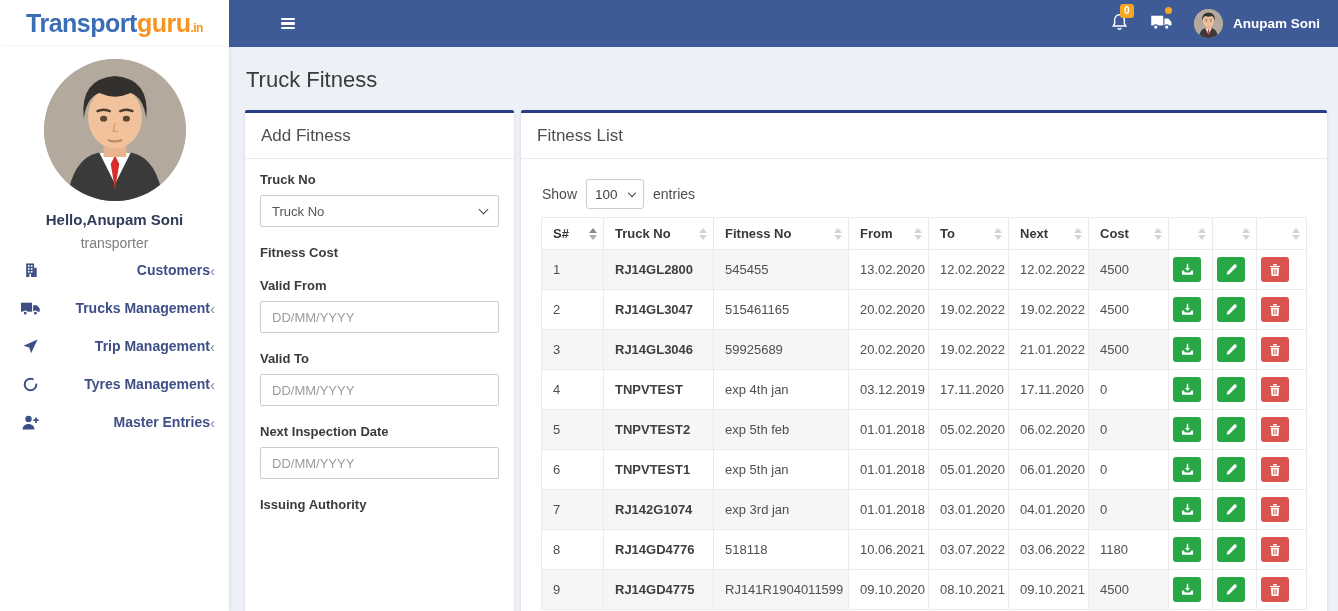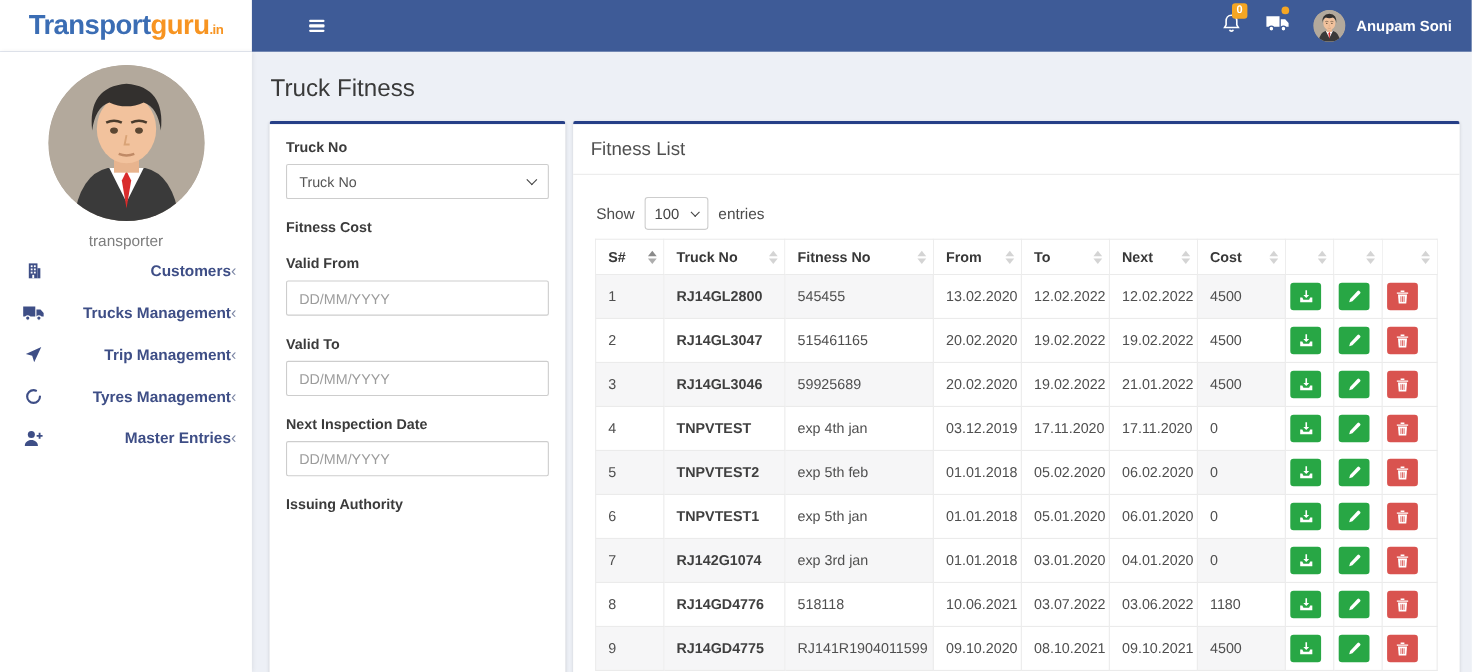--- a/index.html
+++ b/index.html
@@ -154,20 +154,21 @@
           <ellipse cx="50" cy="41" rx="19" ry="22" fill="#f2c29d"></ellipse>
           <path d="M28 42 Q25 14 50 12 Q75 14 72 42 Q70 27 61 24 Q50 29 39 24 Q30 27 28 42 Z" fill="#33302e"></path>
           <ellipse cx="42" cy="42" rx="2.5" ry="2" fill="#5b4632"></ellipse>
           <ellipse cx="58" cy="42" rx="2.5" ry="2" fill="#5b4632"></ellipse>
           <path d="M37 37 Q42 34.5 47 37" stroke="#4a3b2c" stroke-width="1.6" fill="none"></path>
           <path d="M53 37 Q58 34.5 63 37" stroke="#4a3b2c" stroke-width="1.6" fill="none"></path>
           <path d="M50 45 L48.8 51 L52 51" stroke="#d9a377" stroke-width="1.2" fill="none"></path>
           <path d="M45 57 Q50 59 55 57" stroke="#c08a66" stroke-width="1.5" fill="none"></path>
         </svg>
     </div>
+    <div class="greeting">Hello,Anupam Soni</div>
     <div class="role">transporter</div>
     <ul class="menu">
       <li class="menu-item">
         <span class="mi-icon">
           <svg width="14" height="16" viewBox="0 0 16 16" color="#3e4e86">
               <rect x="2.5" y="0.5" width="9" height="15.5" fill="currentColor"></rect>
               <rect x="11.5" y="5.5" width="3" height="10.5" fill="currentColor"></rect>
               <g fill="#fff">
                 <rect x="4.5" y="2.5" width="1.9" height="1.9"></rect>
                 <rect x="7.8" y="2.5" width="1.9" height="1.9"></rect>
@@ -225,20 +226,21 @@
       </li>
     </ul>
   </aside>
 
   <main class="main">
     <h1 class="page-title">Truck Fitness</h1>
 
     <div class="cards">
 
       <section class="card card-add">
+        <div class="card-head">Add Fitness</div>
         <div class="card-body">
           <div class="form-group">
             <label>Truck No</label>
             <div class="select-wrap">
               <select class="form-control">
                 <option>Truck No</option>
               </select>
               <span class="caret"></span>
             </div>
           </div>

